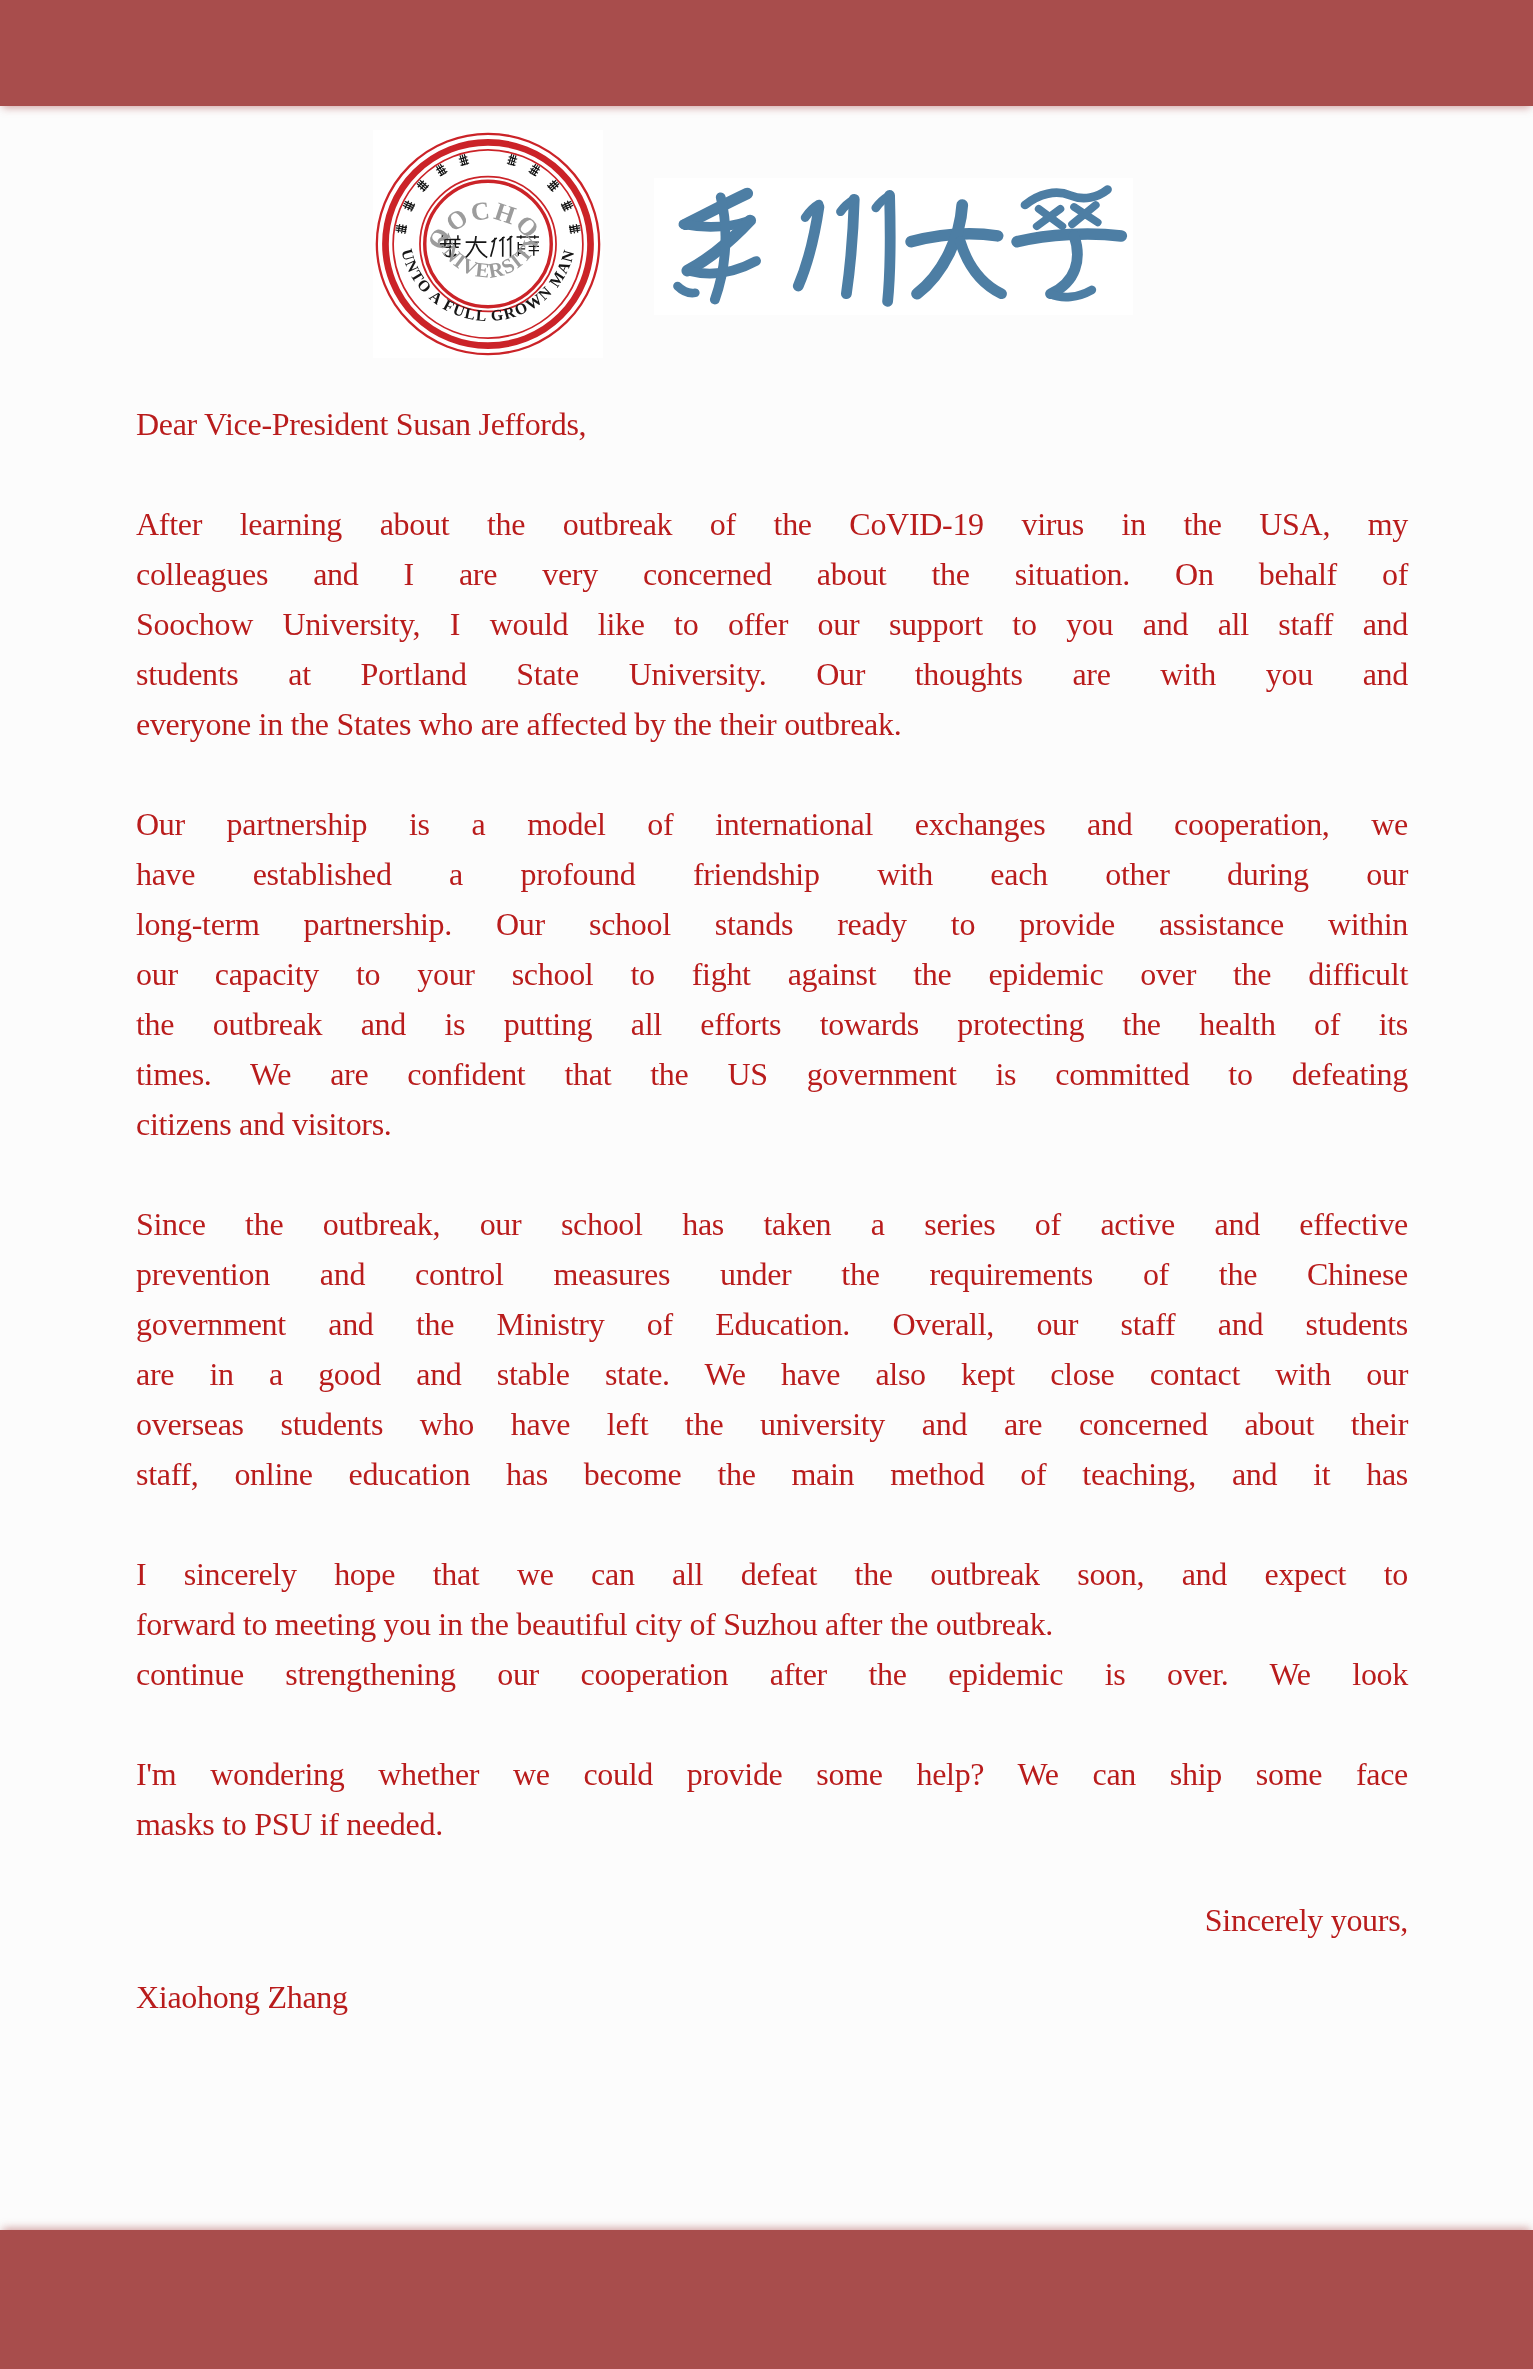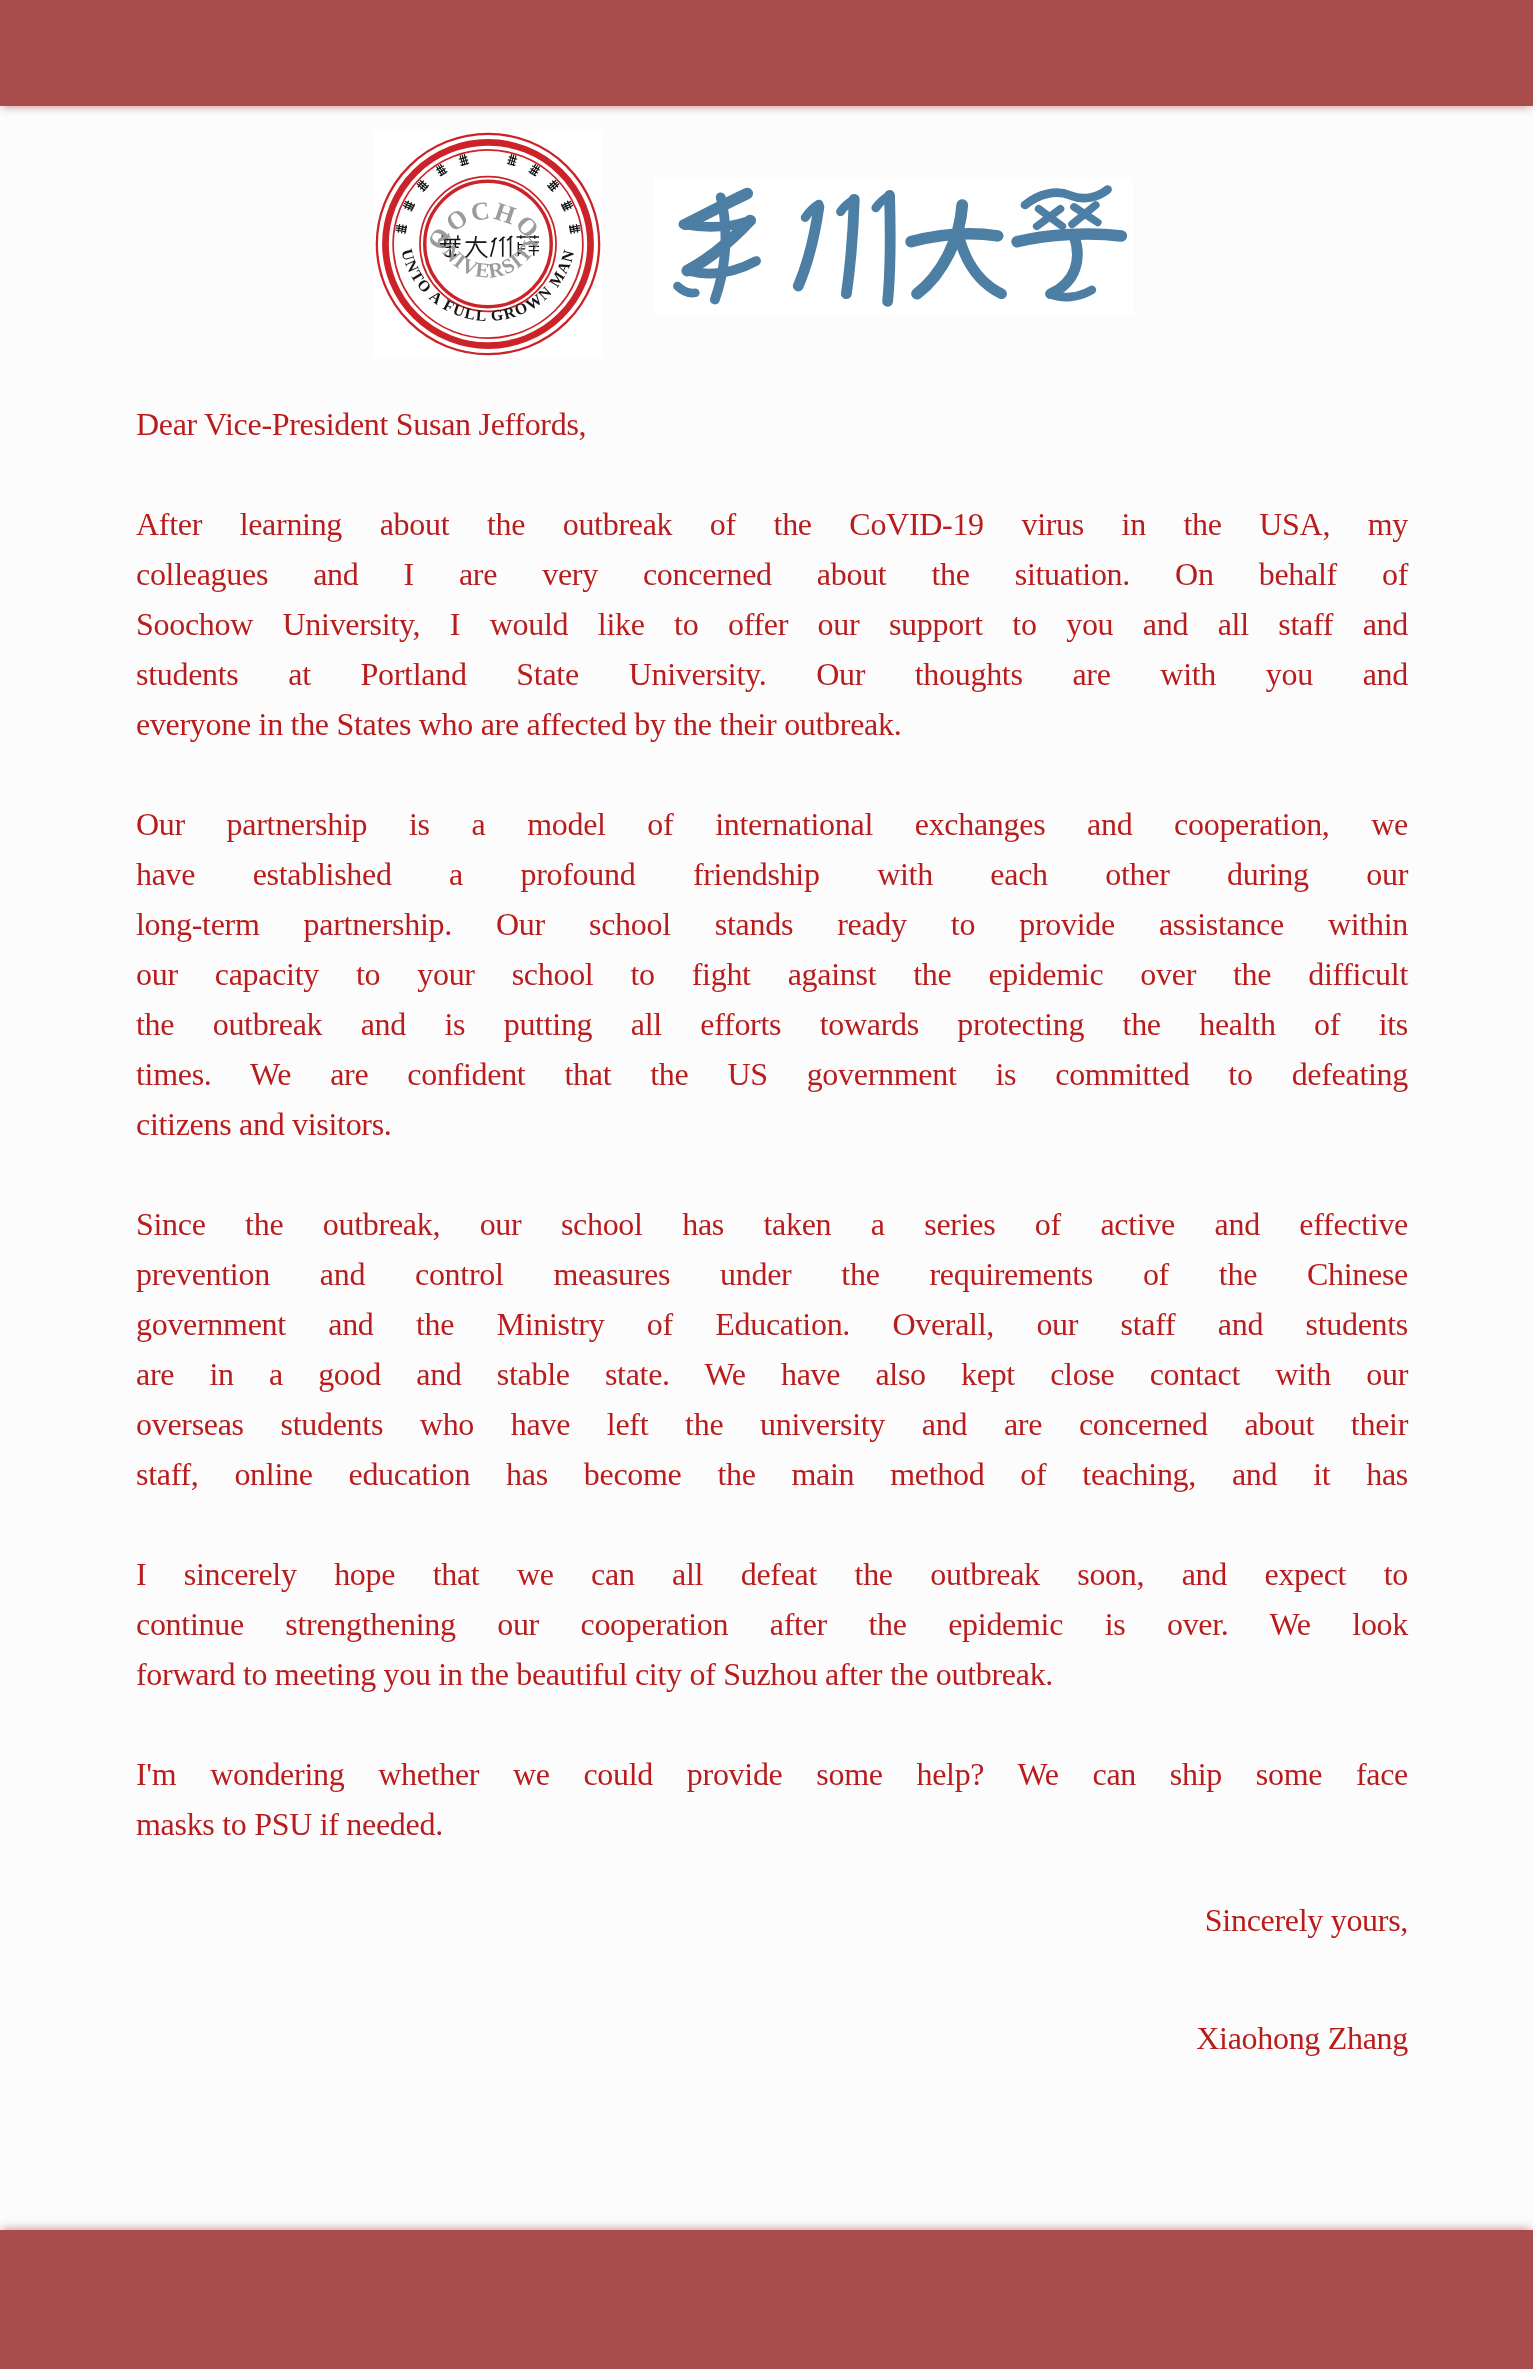--- a/index.html
+++ b/index.html
@@ -58,21 +58,21 @@
   .salutation { text-align: left; }
   .paragraph { margin-top: 50px; }
   .line {
     text-align: justify;
     text-align-last: justify;
     text-justify: inter-word;
     min-height: 50px;
   }
   .line.last { text-align-last: left; }
   .closing { margin-top: 46px; text-align: right; }
-  .signature { margin-top: 68px; text-align: right; }
+  .signature { margin-top: 27px; text-align: left; }
   .arc-latin-gray {
     font-family: "Liberation Serif", serif;
     font-weight: bold;
     fill: #9c9c9c;
   }
   .arc-latin-black {
     font-family: "Liberation Serif", serif;
     font-weight: bold;
     fill: #161616;
   }
@@ -209,22 +209,22 @@
         <div class="paragraph">
           <div class="line">Since the outbreak, our school has taken a series of active and effective</div>
           <div class="line">prevention and control measures under the requirements of the Chinese</div>
           <div class="line">government and the Ministry of Education. Overall, our staff and students</div>
           <div class="line">are in a good and stable state. We have also kept close contact with our</div>
           <div class="line">overseas students who have left the university and are concerned about their</div>
           <div class="line">staff, online education has become the main method of teaching, and it has</div>
         </div>
         <div class="paragraph">
           <div class="line">I sincerely hope that we can all defeat the outbreak soon, and expect to</div>
+          <div class="line last">forward to meeting you in the beautiful city of Suzhou after the outbreak.</div>
           <div class="line">continue strengthening our cooperation after the epidemic is over. We look</div>
-          <div class="line last">forward to meeting you in the beautiful city of Suzhou after the outbreak.</div>
         </div>
         <div class="paragraph">
           <div class="line">I'm wondering whether we could provide some help? We can ship some face</div>
           <div class="line last">masks to PSU if needed.</div>
         </div>
       </div>
     <div class="closing">Sincerely yours,</div>
     <div class="signature">Xiaohong Zhang</div>
   </div>
 

